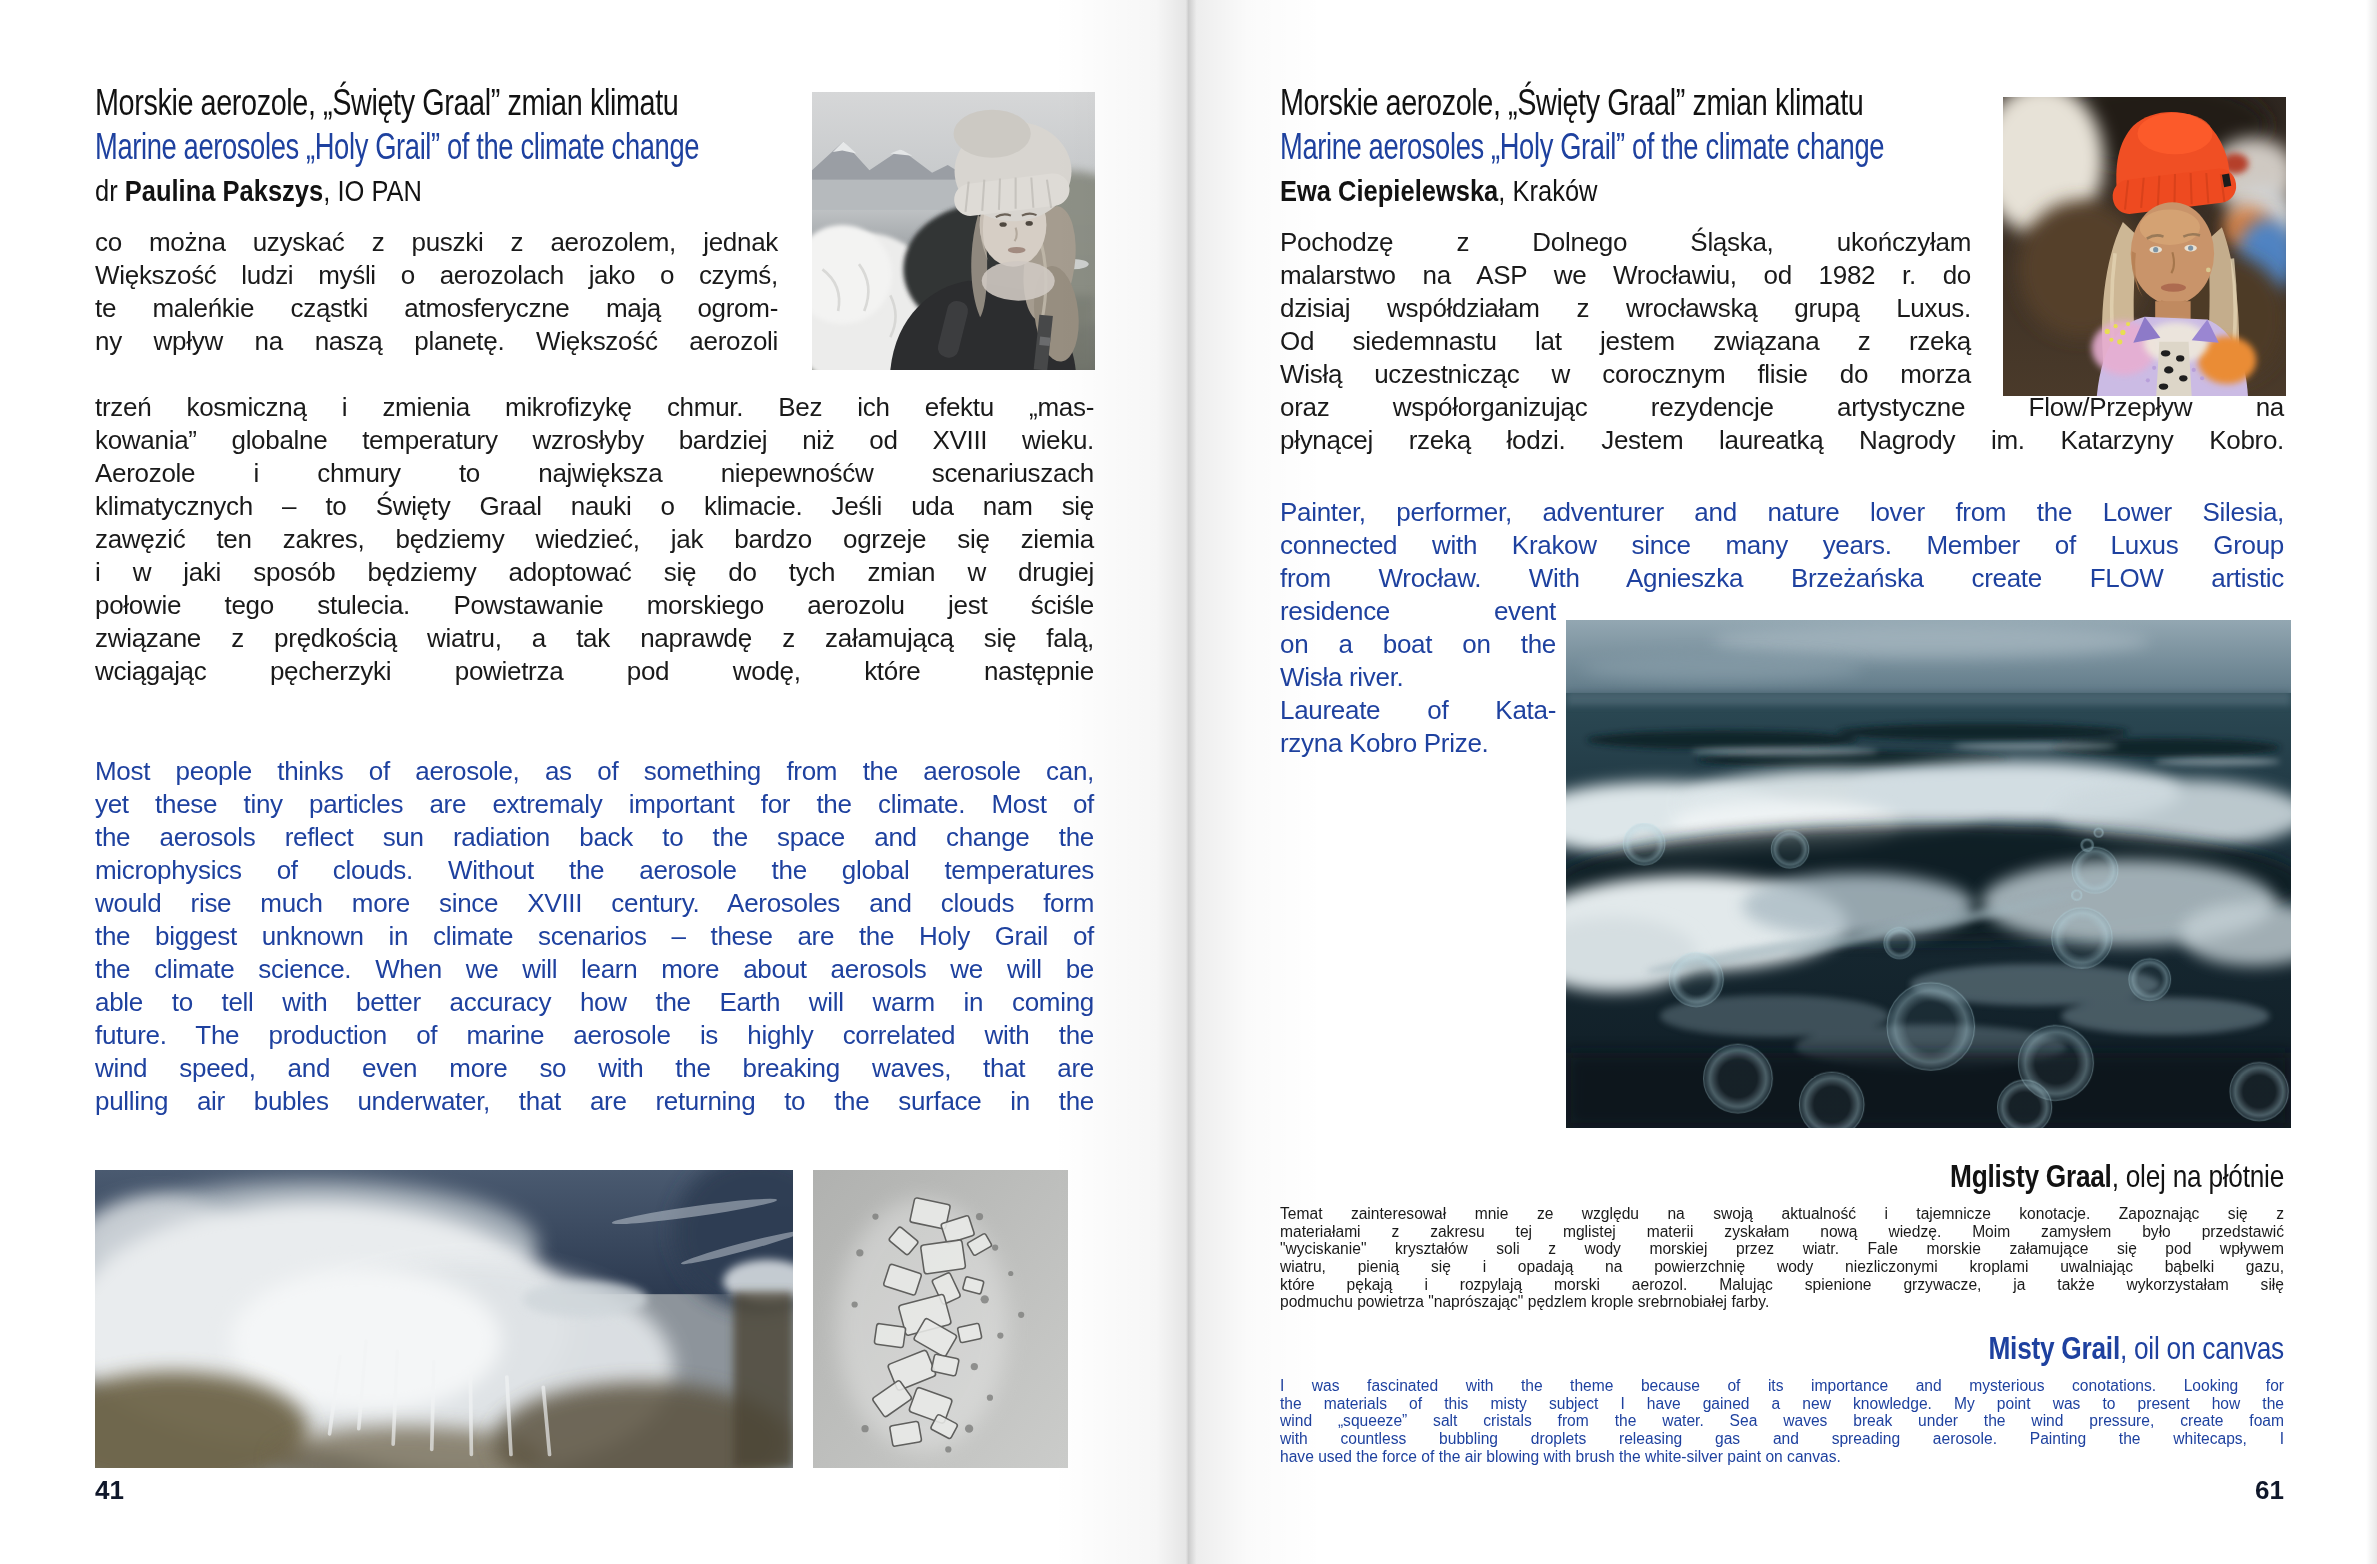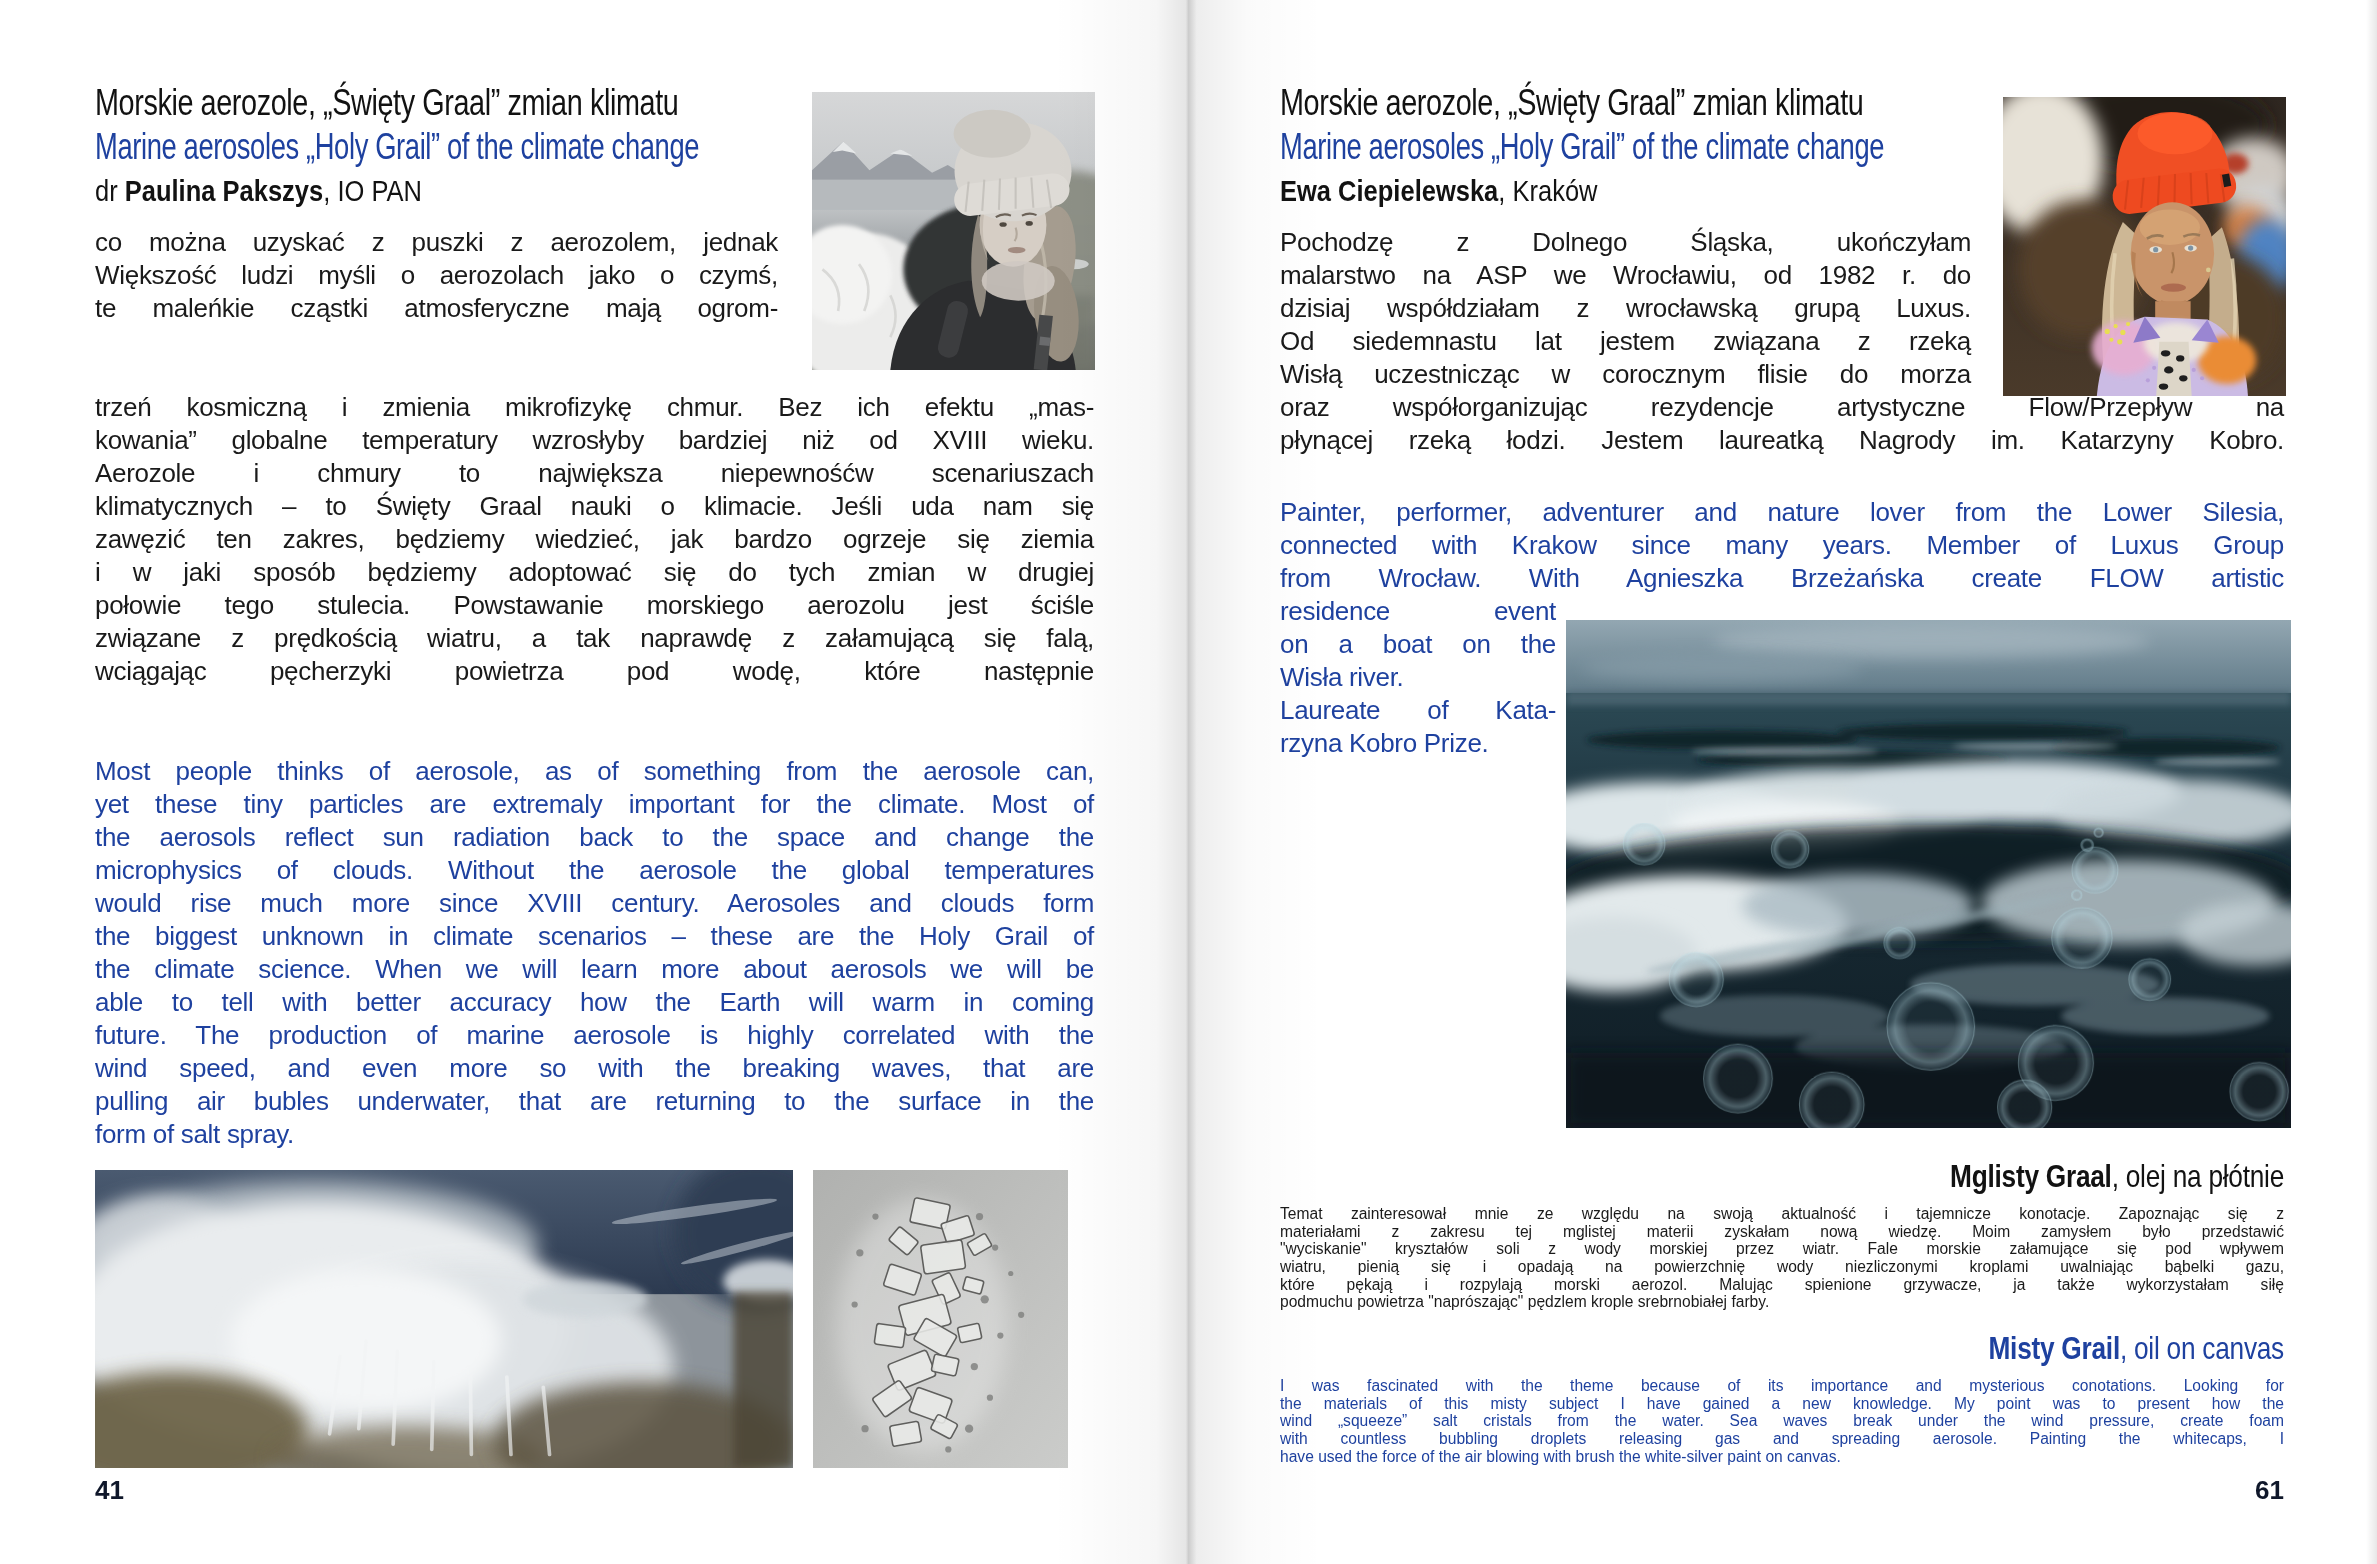--- a/index.html
+++ b/index.html
@@ -64,20 +64,21 @@
 
   <section>
     <div class="abs title t-pl lp-t1">Morskie aerozole, „Święty Graal” zmian klimatu</div>
     <div class="abs title t-en lp-t2">Marine aerosoles „Holy Grail” of the climate change</div>
     <div class="abs author lp-au"><span>dr </span><b>Paulina Pakszys</b><span>, IO PAN</span></div>
 
     <div class="abs body-col lp-p1n">
         <div class="tline">co można uzyskać z puszki z aerozolem, jednak</div>
         <div class="tline">Większość ludzi myśli o aerozolach jako o czymś,</div>
         <div class="tline">te maleńkie cząstki atmosferyczne mają ogrom-</div>
+        <div class="tline">ny wpływ na naszą planetę. Większość aerozoli</div>
       </div>
     <div class="abs body-col lp-p1f">
         <div class="tline">trzeń kosmiczną i zmienia mikrofizykę chmur. Bez ich efektu „mas-</div>
         <div class="tline">kowania” globalne temperatury wzrosłyby bardziej niż od XVIII wieku.</div>
         <div class="tline">Aerozole i chmury to największa niepewnośćw scenariuszach</div>
         <div class="tline">klimatycznych – to Święty Graal nauki o klimacie. Jeśli uda nam się</div>
         <div class="tline">zawęzić ten zakres, będziemy wiedzieć, jak bardzo ogrzeje się ziemia</div>
         <div class="tline">i w jaki sposób będziemy adoptować się do tych zmian w drugiej</div>
         <div class="tline">połowie tego stulecia. Powstawanie morskiego aerozolu jest ściśle</div>
         <div class="tline">związane z prędkością wiatru, a tak naprawdę z załamującą się falą,</div>
@@ -88,21 +89,20 @@
         <div class="tline">yet these tiny particles are extremaly important for the climate. Most of</div>
         <div class="tline">the aerosols reflect sun radiation back to the space and change the</div>
         <div class="tline">microphysics of clouds. Without the aerosole the global temperatures</div>
         <div class="tline">would rise much more since XVIII century. Aerosoles and clouds form</div>
         <div class="tline">the biggest unknown in climate scenarios – these are the Holy Grail of</div>
         <div class="tline">the climate science. When we will learn more about aerosols we will be</div>
         <div class="tline">able to tell with better accuracy how the Earth will warm in coming</div>
         <div class="tline">future. The production of marine aerosole is highly correlated with the</div>
         <div class="tline">wind speed, and even more so with the breaking waves, that are</div>
         <div class="tline">pulling air bubles underwater, that are returning to the surface in the</div>
-        <div class="tline nj">form of salt spray.</div>
       </div>
 
     <figure class="abs lp-photo">
       <svg viewBox="0 0 542 533" preserveAspectRatio="none">
         <defs>
           <linearGradient id="lbg" x1="0" y1="0" x2="0" y2="1">
             <stop offset="0" stop-color="#d6d7d8"></stop>
               <stop offset=".4" stop-color="#c3c6c8"></stop>
             <stop offset=".52" stop-color="#a9adb0"></stop>
               <stop offset=".62" stop-color="#999c9a"></stop>

